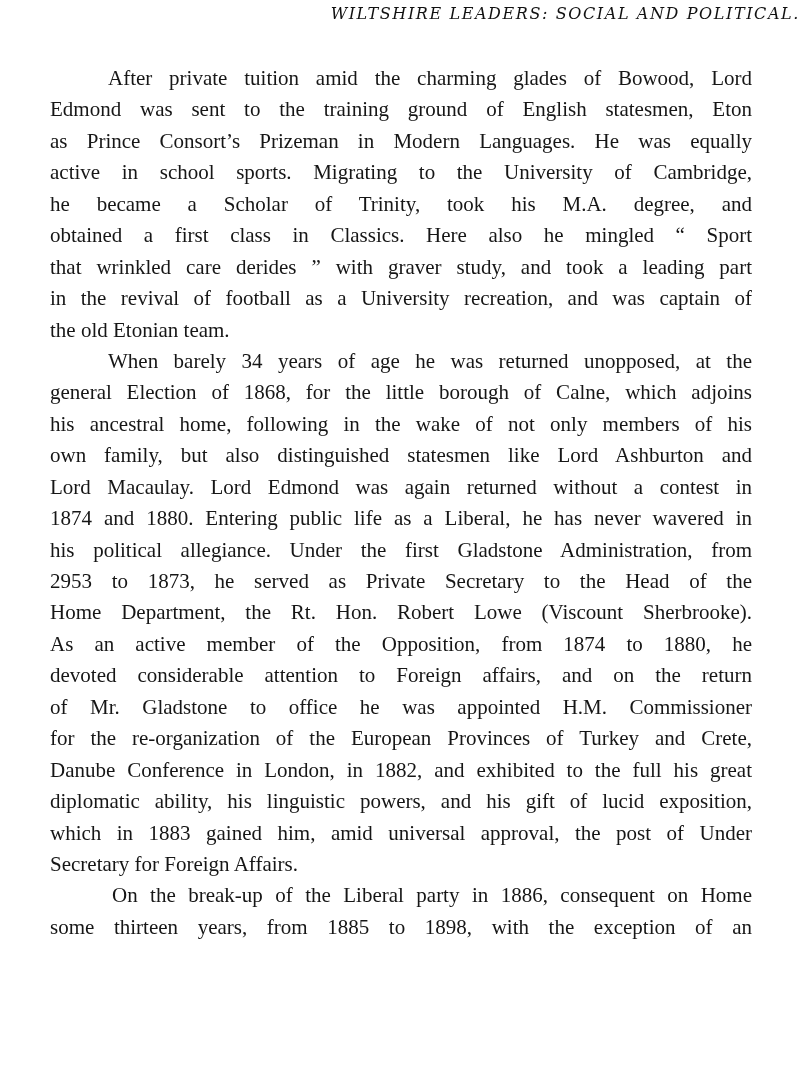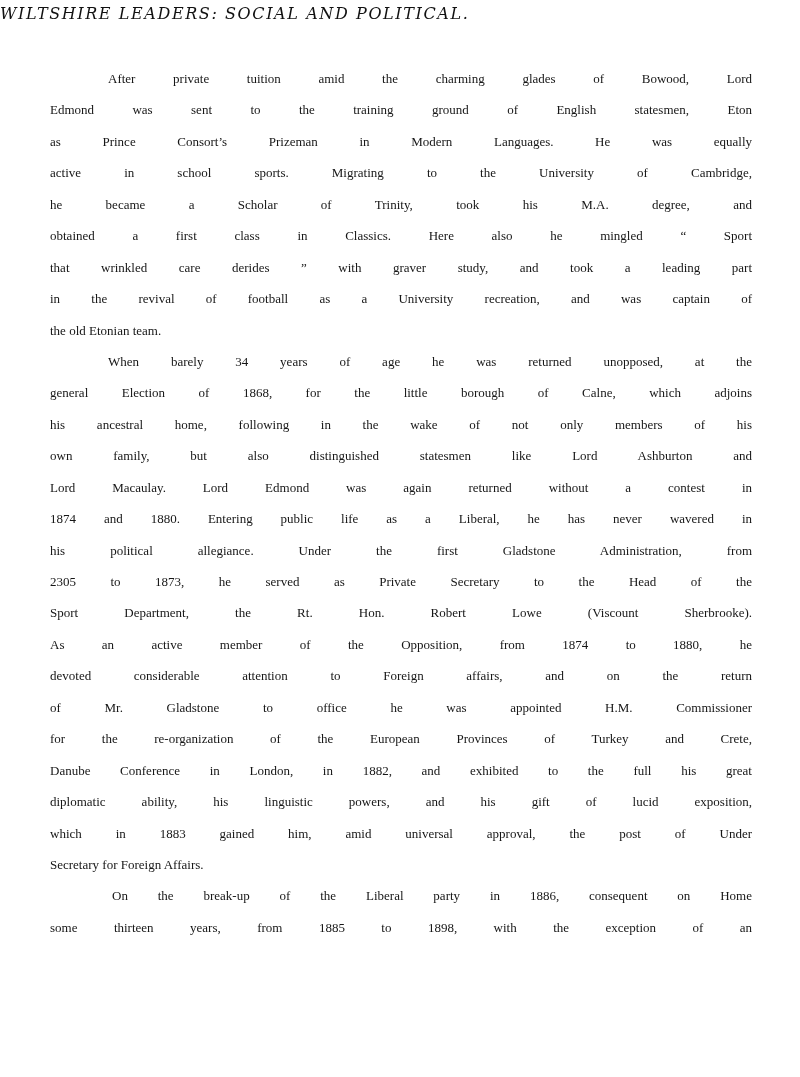--- a/index.html
+++ b/index.html
@@ -1,26 +1,26 @@
 <!DOCTYPE html>
 <html><head>
 <meta charset="utf-8">
 <style>
   html, body { margin: 0; padding: 0; background: #ffffff; }
   body { width: 800px; height: 1077px; position: relative; overflow: hidden; }
   .page { position: absolute; left: 0; top: 0; width: 800px; height: 1077px; background: #ffffff; }
   .heading {
     position: absolute; left: 0; width: 800px; top: 4px;
-    text-align: left; font-family: "DejaVu Serif", serif; font-style: italic;
+    text-align: right; font-family: "DejaVu Serif", serif; font-style: italic;
     font-size: 16px; letter-spacing: 1.6px; color: #111; font-weight: normal;
   }
   .body-text { position: absolute; left: 50px; top: 63px; width: 702px; }
   .line {
     height: 31.45px; line-height: 31.45px;
-    font-family: "Liberation Serif", serif; font-size: 13px; color: #161616;
+    font-family: "Liberation Serif", serif; font-size: 21px; color: #161616;
     text-align: justify; text-align-last: justify; white-space: nowrap;
     overflow: visible;
   }
   .line span.t { display: block; white-space: normal; text-align: justify; text-align-last: justify; }
   .line.indent span.t { padding-left: 58px; }
   .line.indent2 span.t { padding-left: 62px; }
   .line.last span.t { text-align-last: left; }
 </style>
 </head>
 <body>
@@ -76,24 +76,24 @@
       <div class="line">
           <span class="t">Lord Macaulay. Lord Edmond was again returned without a contest in</span>
         </div>
       <div class="line">
           <span class="t">1874 and 1880. Entering public life as a Liberal, he has never wavered in</span>
         </div>
       <div class="line">
           <span class="t">his political allegiance. Under the first Gladstone Administration, from</span>
         </div>
       <div class="line">
-          <span class="t">2305 to 1873, he served as Private Secretary to the Head of the</span>
+          <span class="t">2953 to 1873, he served as Private Secretary to the Head of the</span>
         </div>
       <div class="line">
-          <span class="t">Sport Department, the Rt. Hon. Robert Lowe (Viscount Sherbrooke).</span>
+          <span class="t">Home Department, the Rt. Hon. Robert Lowe (Viscount Sherbrooke).</span>
         </div>
       <div class="line">
           <span class="t">As an active member of the Opposition, from 1874 to 1880, he</span>
         </div>
       <div class="line">
           <span class="t">devoted considerable attention to Foreign affairs, and on the return</span>
         </div>
       <div class="line">
           <span class="t">of Mr. Gladstone to office he was appointed H.M. Commissioner</span>
         </div>

